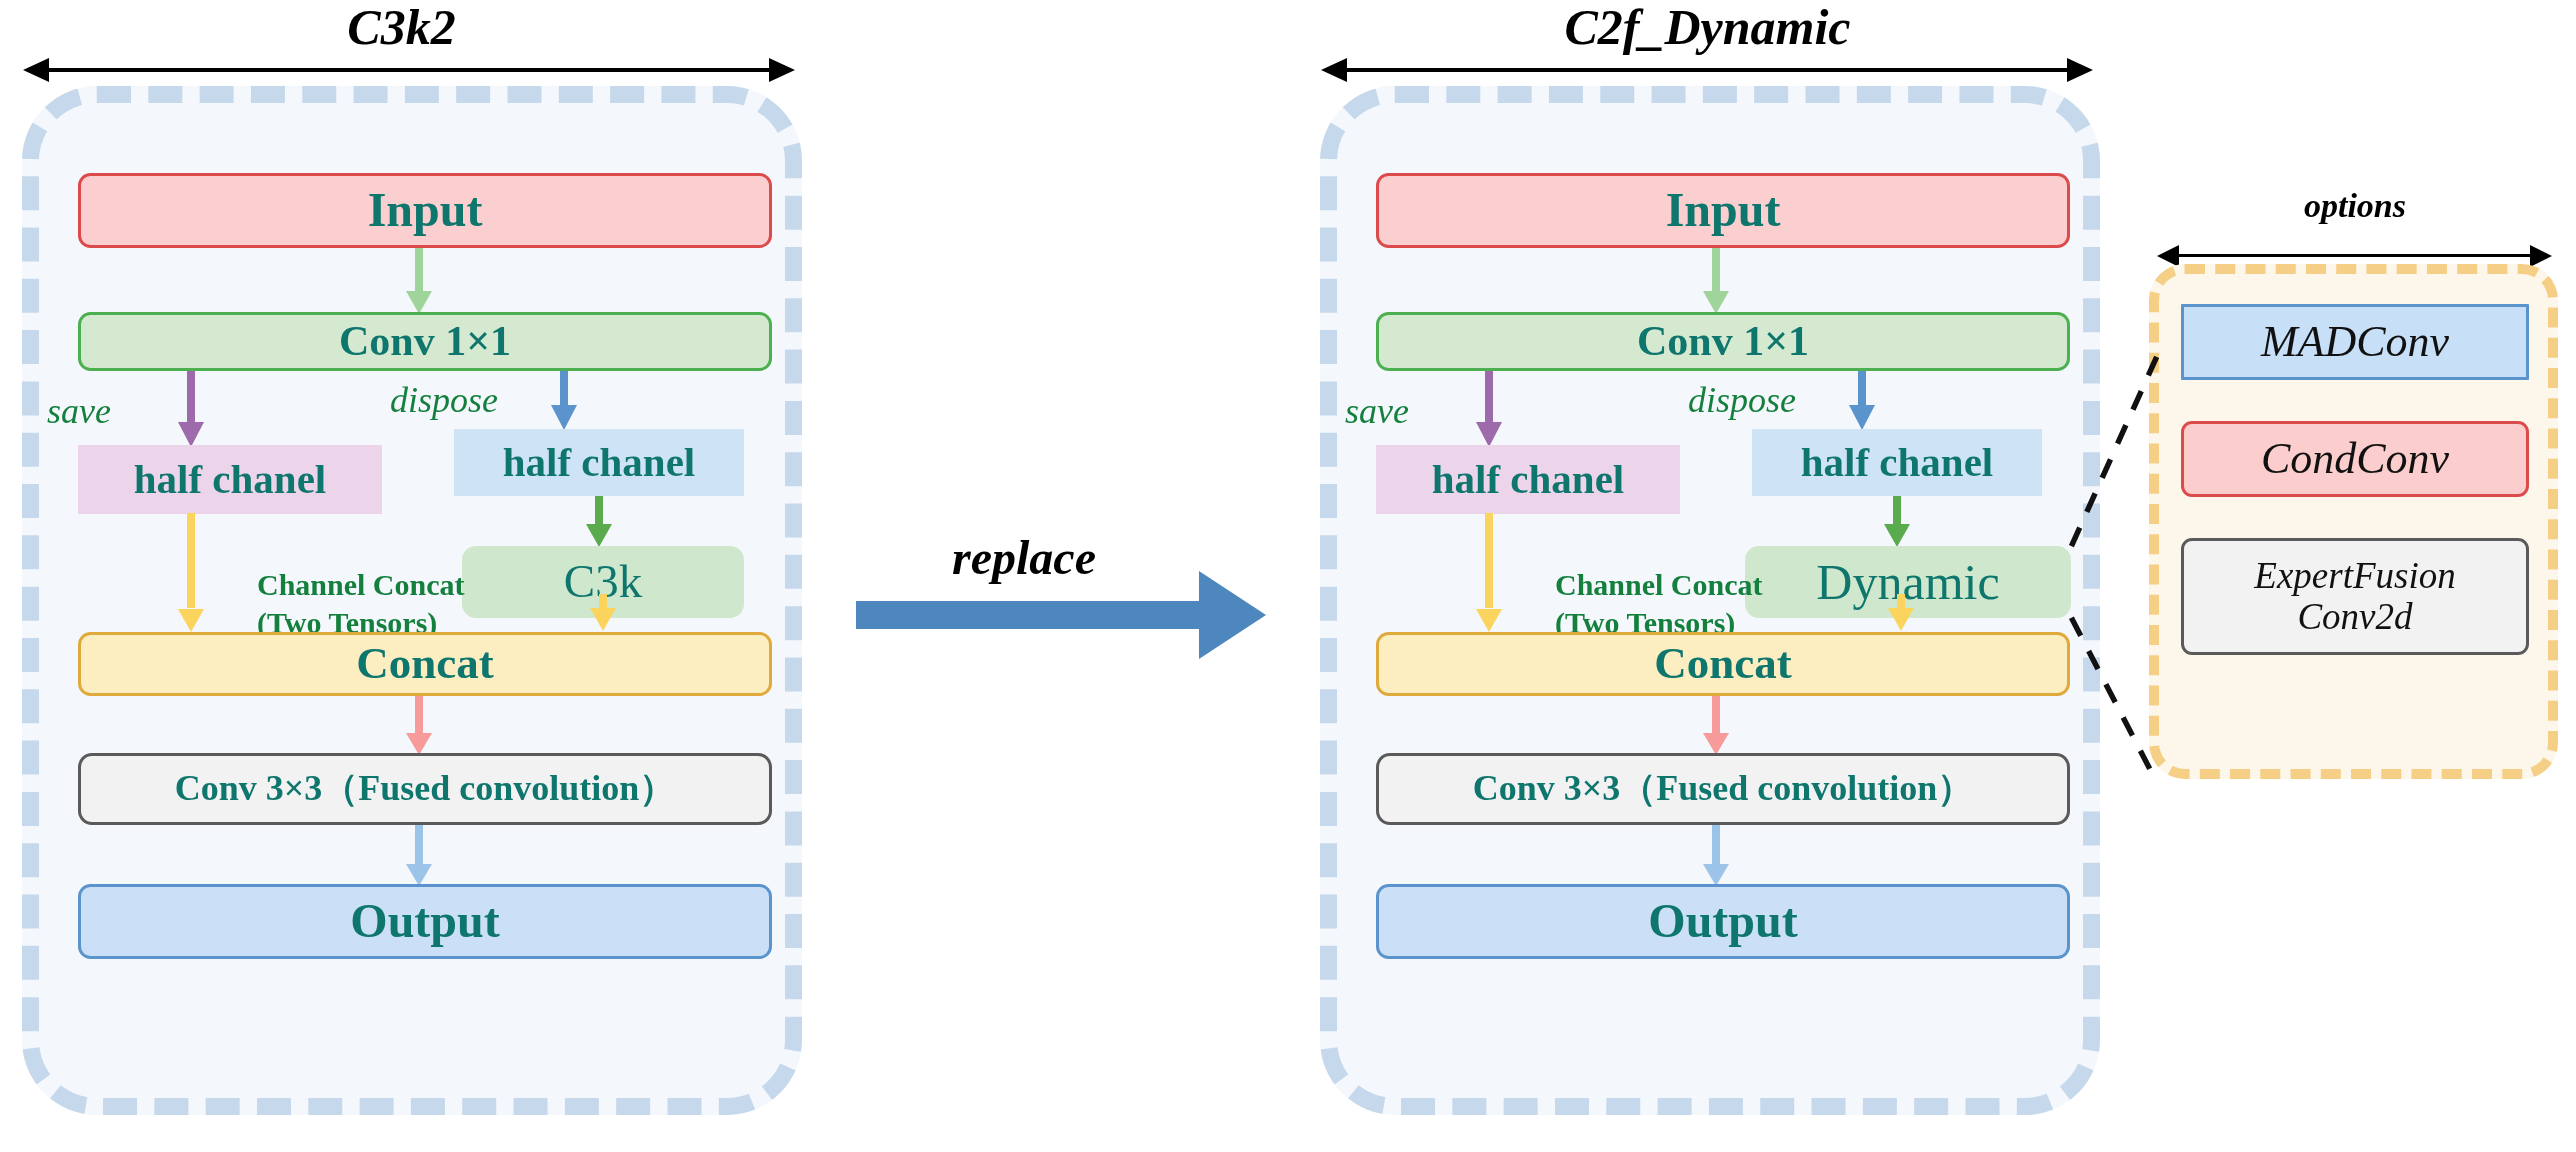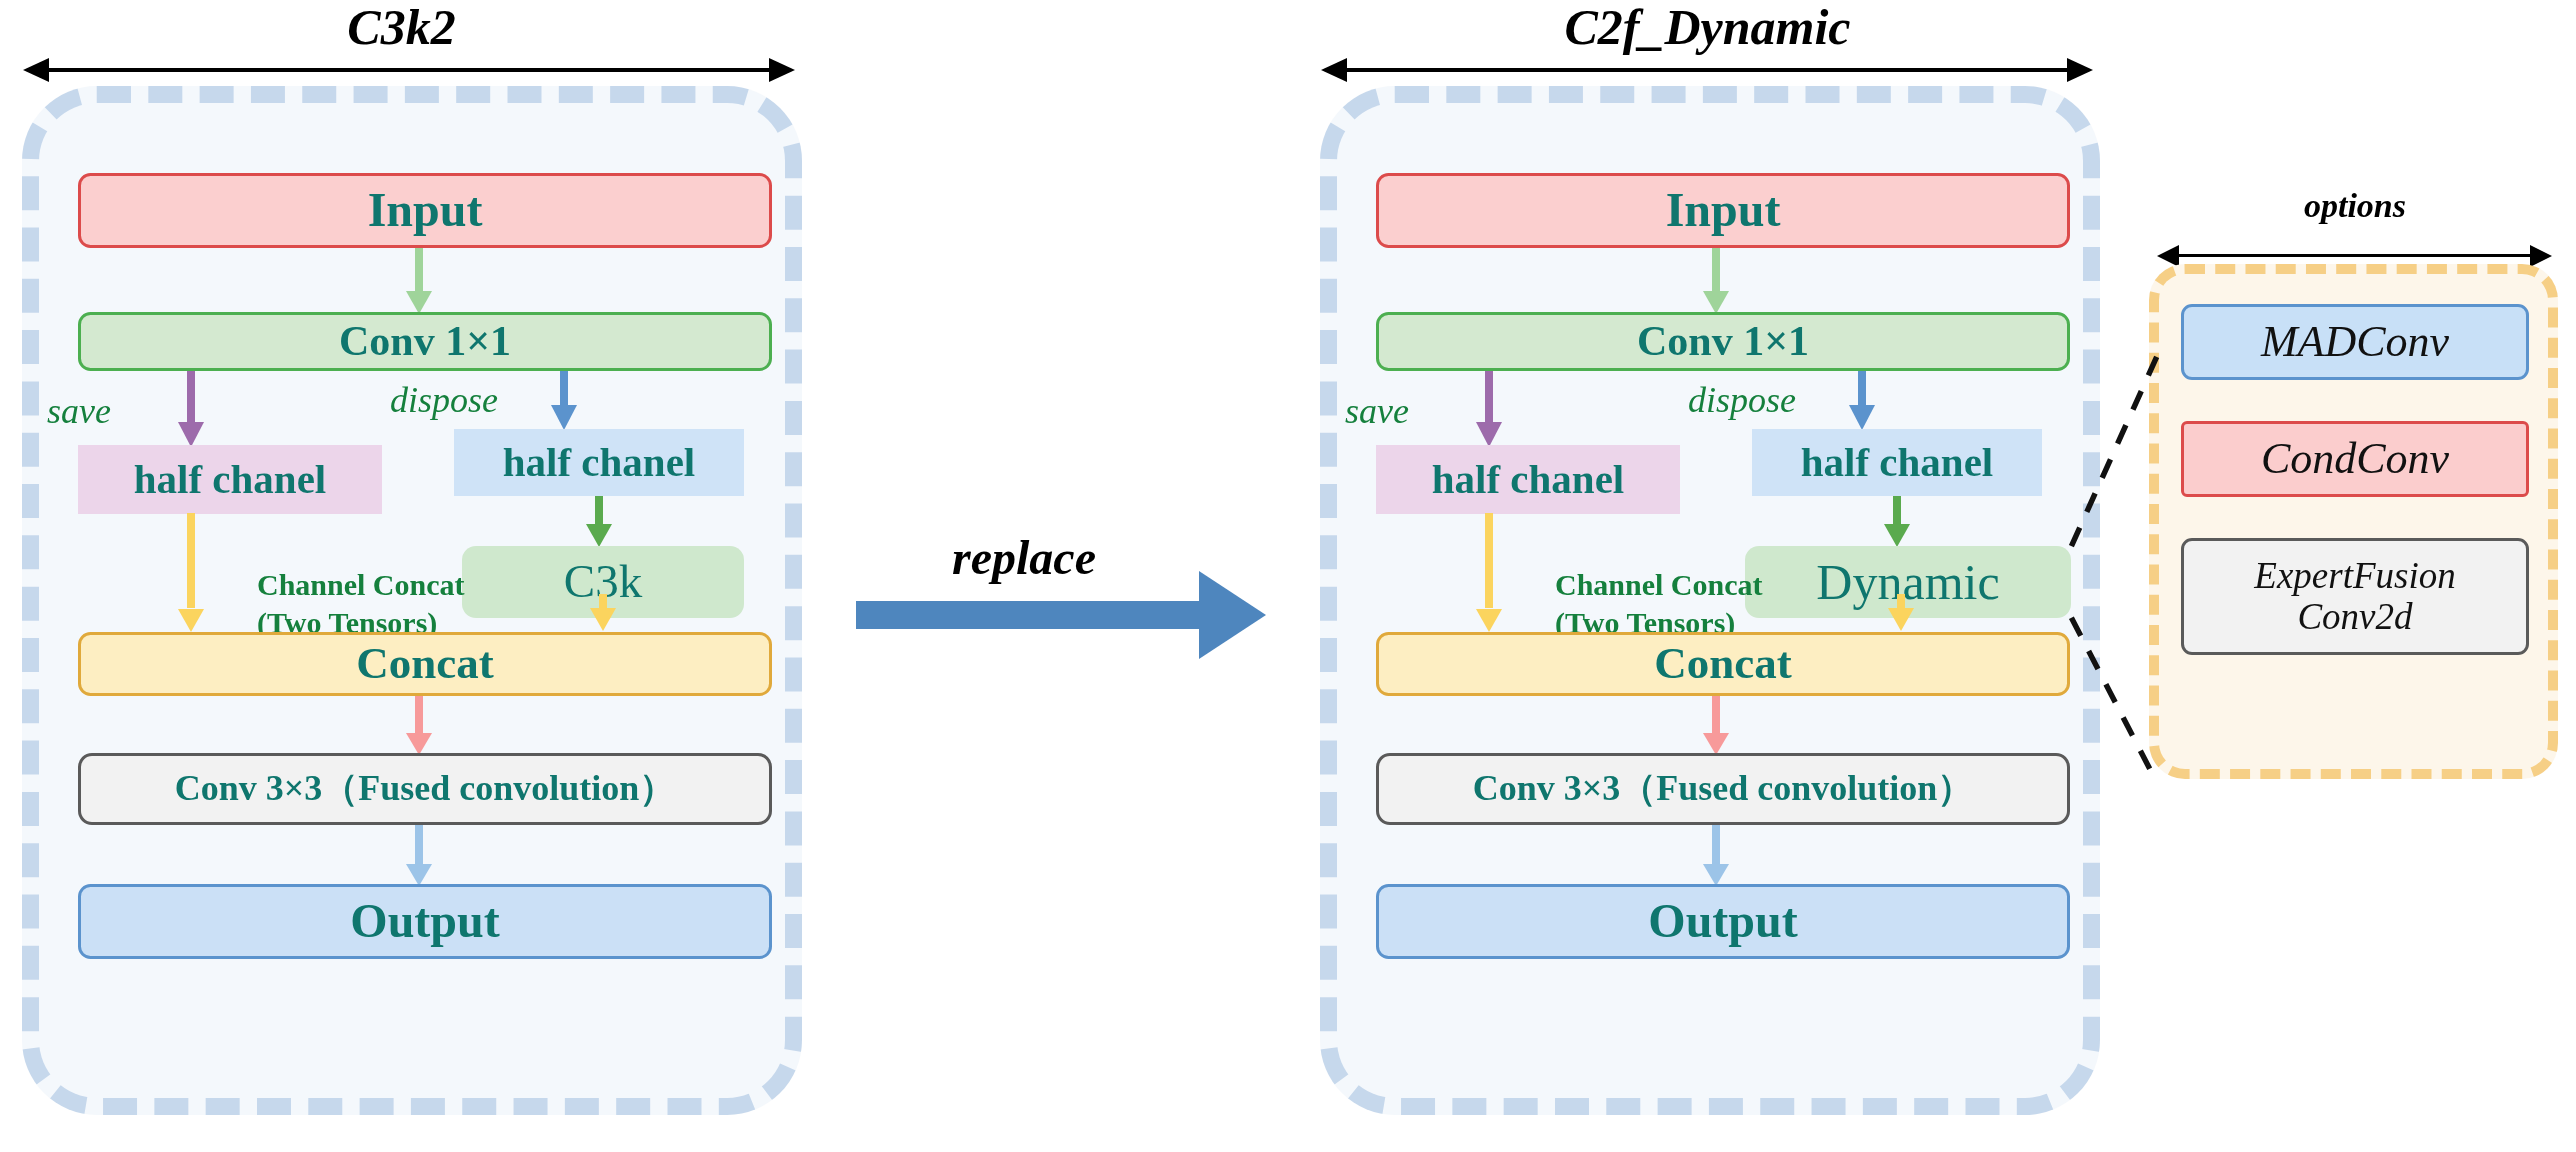--- a/index.html
+++ b/index.html
@@ -88,22 +88,22 @@
   .options-panel{
     border:10px dashed #f6cf86;
     border-radius:36px;
     background:#fdf6ea;
   }
   .opt{
     position:absolute;box-sizing:border-box;
     display:flex;align-items:center;justify-content:center;text-align:center;
     font-style:italic;font-size:44px;color:#111;line-height:1.1;
   }
-  .opt-mad  {background:#c8e0f7;border:3.1px solid #5b93cd;border-radius:11px;}
-  .opt-cond {background:#fbcdcd;border:3.1px solid #dc4b4b;border-radius:6px;}
+  .opt-mad  {background:#c8e0f7;border:3.1px solid #5b93cd;border-radius:1px;}
+  .opt-cond {background:#fbcdcd;border:3.1px solid #dc4b4b;border-radius:11px;}
   .opt-exp  {background:#f2f2f2;border:3.1px solid #5a5a5a;border-radius:11px;
              font-size:37px;}
 
   
   .leaders{position:absolute;left:0;top:0;pointer-events:none;}
 </style>
 </head>
 <body>
 
 <div class="hdr-title" style="left:0;top:-1.6px;width:803px;font-size:50px;">C3k2</div>

